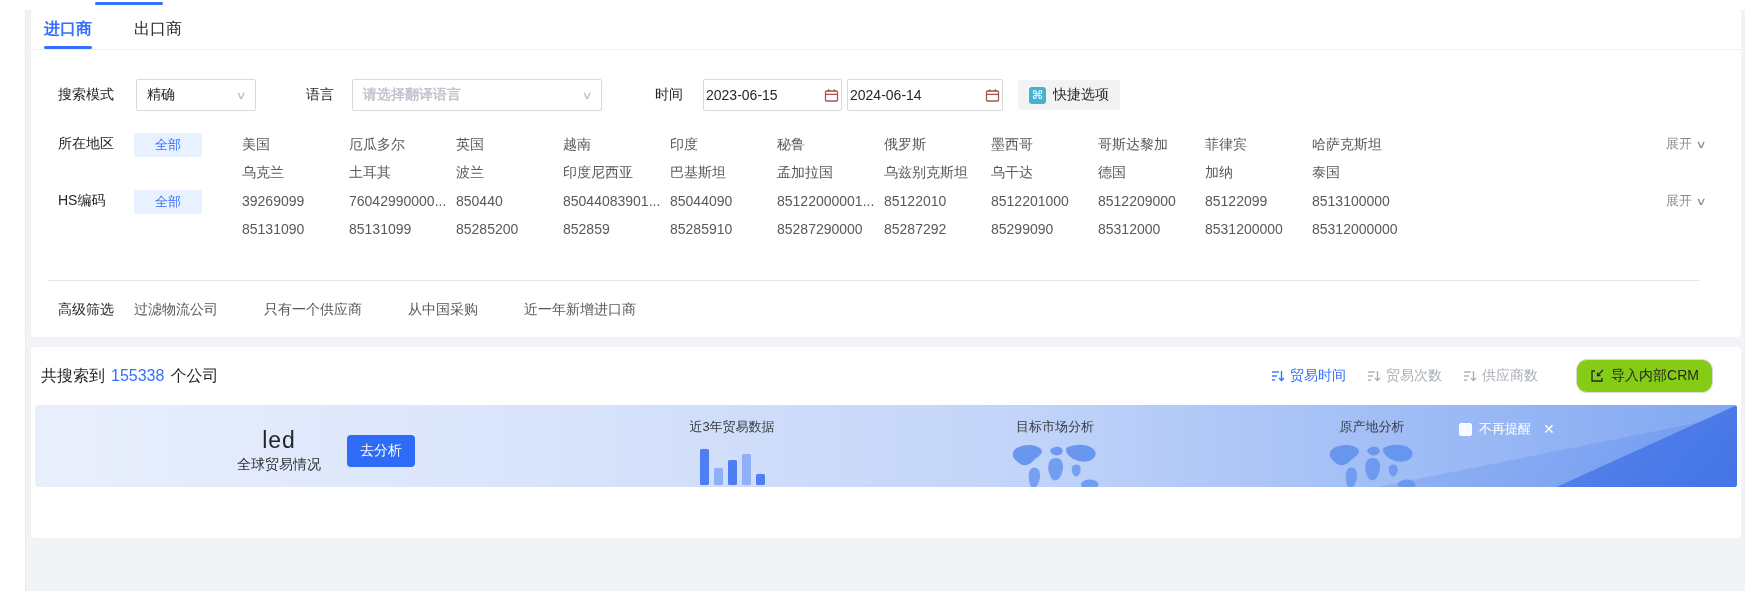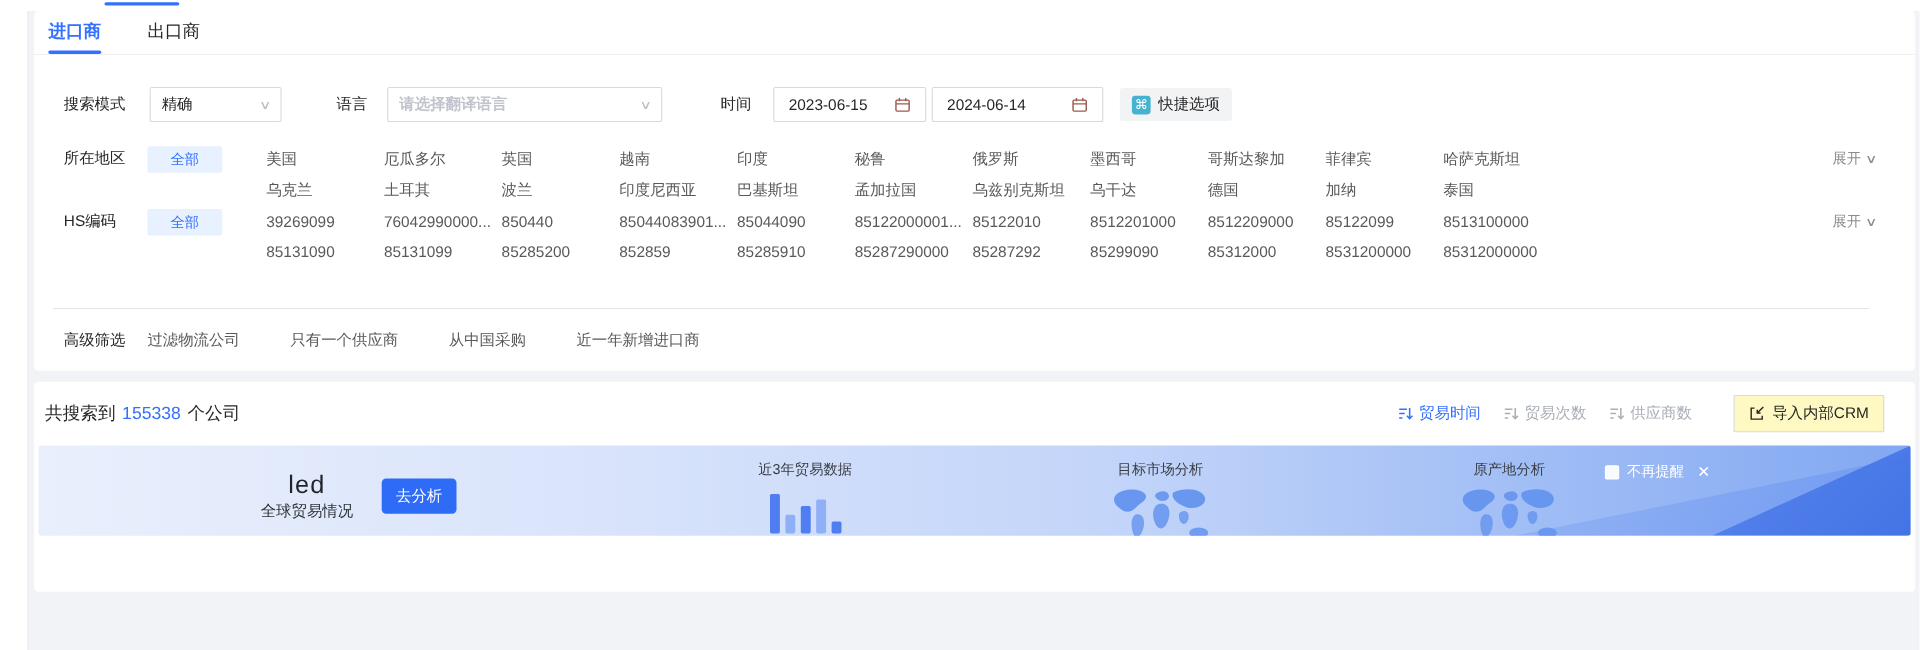--- a/index.html
+++ b/index.html
@@ -29,21 +29,21 @@
   .frow { display:flex; align-items:center; padding-left:27px; font-size:14px; color:#262626; }
   .frow-inputs { margin-top:29px; }
   .flabel { width:76px; flex:none; color:#262626; }
   .select { height:32px; border:1px solid #d9d9d9; border-radius:2px; display:flex; align-items:center; justify-content:space-between; padding:0 10px; background:#fff; color:#262626; cursor:pointer; }
   .sel-chev { color:#bfbfbf; font-size:11px; transform:scaleX(1.4); margin-left:8px; }
   .w120 { width:120px; margin-left:2px; }
   .w250 { width:250px; }
   .lbl2 { margin-left:50px; width:46px; }
   .placeholder { color:#c0c4cc;font-weight:bold; }
   .lbl3 { margin-left:53px; width:48px; }
-  .datebox { width:139px; height:32px; border:1px solid #d9d9d9; border-radius:2px; display:flex; align-items:center; justify-content:space-between; padding:0 13px; color:#262626; cursor:pointer; }
+  .datebox { width:139px; height:32px; border:1px solid #d9d9d9; border-radius:2px; display:flex; align-items:center; justify-content:space-between; padding:0 2px; color:#262626; cursor:pointer; }
   .datebox + .datebox { margin-left:5px; width:156px; }
   .quickbtn { margin-left:15px; height:30px; background:#f2f3f5; border-radius:3px; display:flex; align-items:center; gap:7px; padding:0 11px; color:#262626; cursor:pointer; }
   .cmd-ico { width:17px; height:17px; background:#45b2cf; border-radius:3px; color:#fff; font-size:12px; display:flex; align-items:center; justify-content:center; }
 
   .frow-grid { margin-top:20px; align-items:flex-start; }
   .frow-grid.hs { margin-top:7px; }
   .chip { flex:none; margin-top:2px; background:#e8f1ff; color:#3370ff; font-size:13px; padding:3px 21px; border-radius:2px; cursor:pointer; }
   .grid2 { margin-left:40px; display:grid; grid-template-columns:repeat(11,107px); row-gap:10px; font-size:14px; color:#595959; line-height:18px; }
   .grid2 span { white-space:nowrap; overflow:hidden; cursor:pointer; }
   .expand { margin-left:auto; padding-right:36px; color:#8c8c8c; font-size:13px; flex:none; display:flex; gap:5px; align-items:center; cursor:pointer; }
@@ -56,21 +56,21 @@
 
   
   .card2 { margin-top:10px; min-height:191px; }
   .results-row { display:flex; align-items:center; padding:12px 28px 10px 10px; }
   .res-text { font-size:16px; color:#262626; display:flex; gap:6px; align-items:baseline; }
   .res-count { color:#3370ff; }
   .sorts { margin-left:auto; display:flex; align-items:center; gap:21px; font-size:14px; }
   .sort { display:flex; align-items:center; gap:5px; color:#a9aeb6; cursor:pointer; }
   .sort.active { color:#3370ff; }
   .sort svg { display:block; }
-  .crmbtn { margin-left:17px; height:34px; border:1px solid #d9d9d9; border-radius:1px; background:#fef9c3; display:flex; align-items:center; gap:7px; padding:0 13px; font-size:14px; color:#262626; cursor:pointer; }
+  .crmbtn { margin-left:17px; height:34px; border:1px solid #d9d9d9; border-radius:11px; background:#84cc16; display:flex; align-items:center; gap:7px; padding:0 13px; font-size:14px; color:#262626; cursor:pointer; }
 
   
   .banner { position:relative; margin:2px 4px 0 4px; height:82px; border-radius:3px; overflow:hidden;
     background:linear-gradient(90deg,#e9effc 0%,#d9e4fb 30%,#c2d4f9 58%,#9dbbf5 82%,#82a8f2 100%); }
   .tri1 { position:absolute; right:0; bottom:0; width:360px; height:100%; background:linear-gradient(135deg,#8eadf3,#5d8cf0); clip-path:polygon(100% 100%,100% 12%,0 100%); opacity:.55; }
   .tri2 { position:absolute; right:0; bottom:0; width:210px; height:100%; background:linear-gradient(135deg,#5484ee,#3f6fe4); clip-path:polygon(100% 100%,100% 0,14% 100%); opacity:.9; }
 
   .b-left { position:absolute; left:191px; top:22px; display:flex; align-items:center; gap:15px; }
   .b-kw { display:flex; flex-direction:column; align-items:center; min-width:106px; }
   .b-keyword { font-size:23px; color:#20242b; letter-spacing:1px; line-height:26px; }

